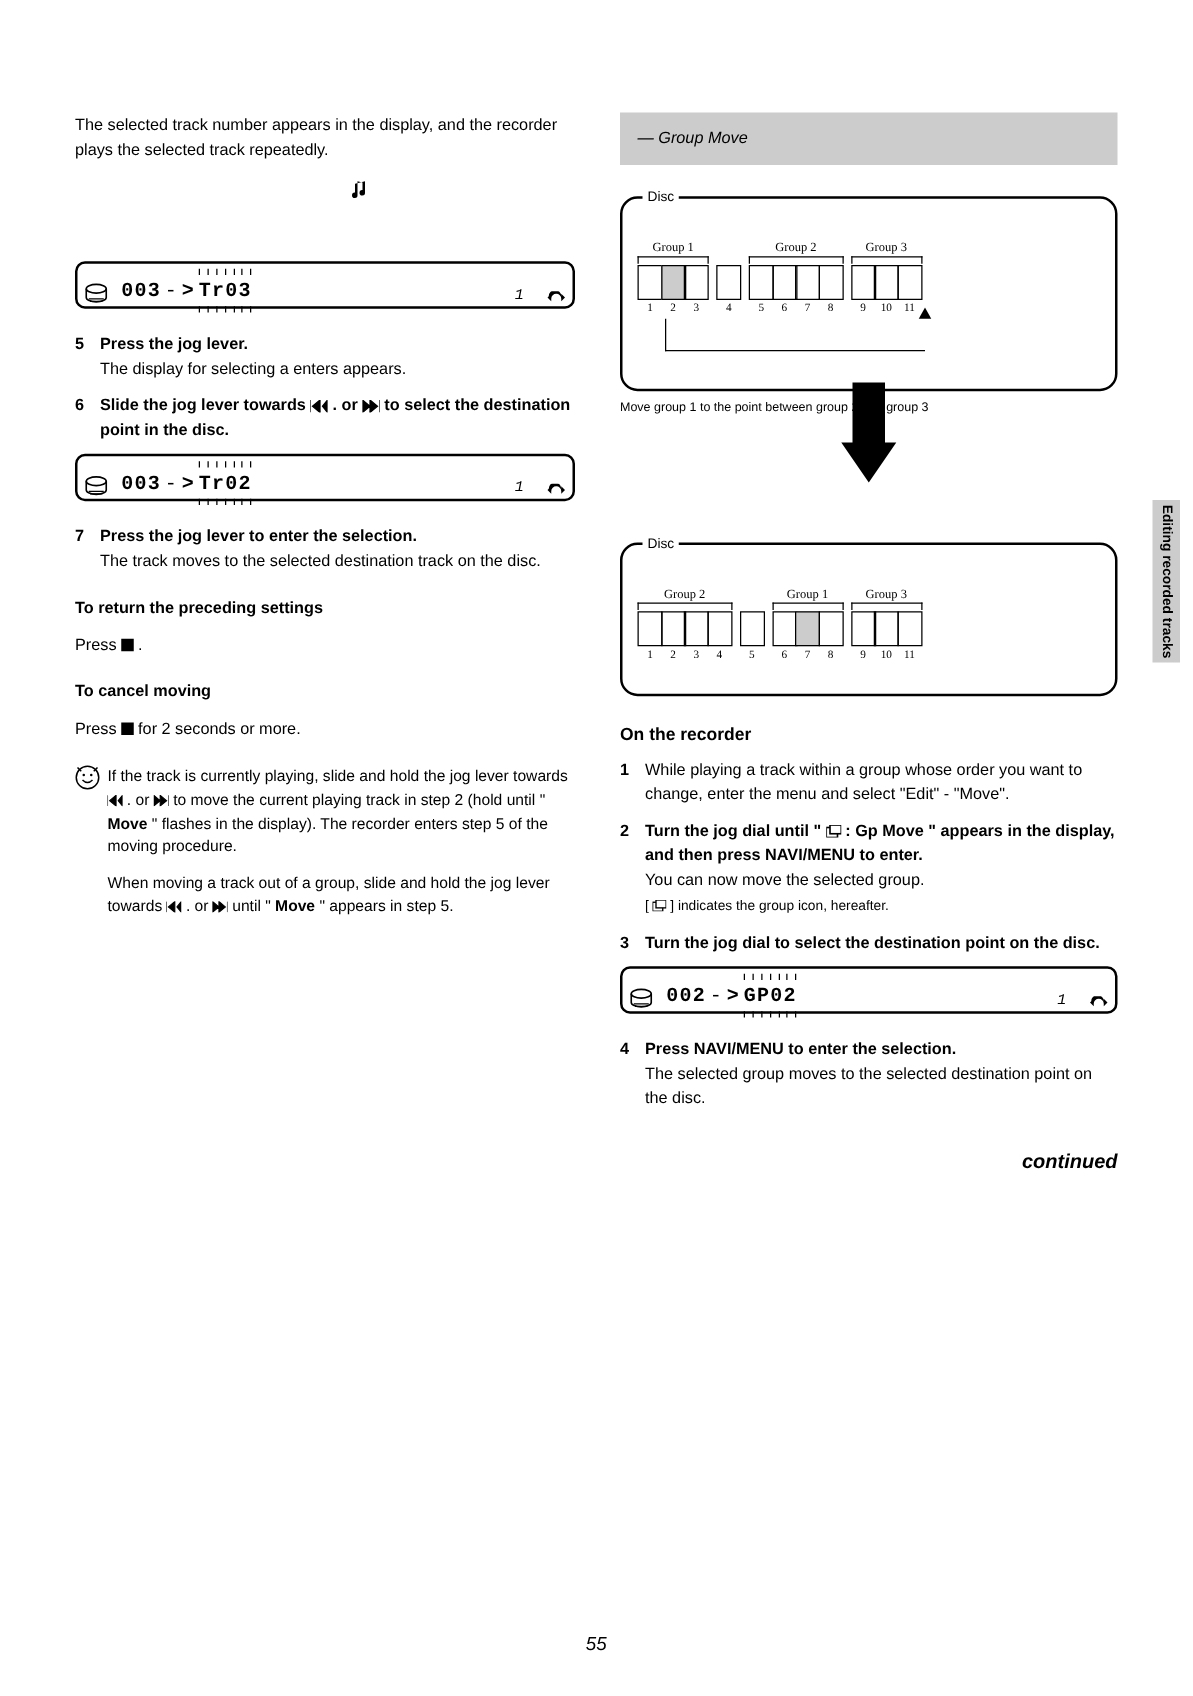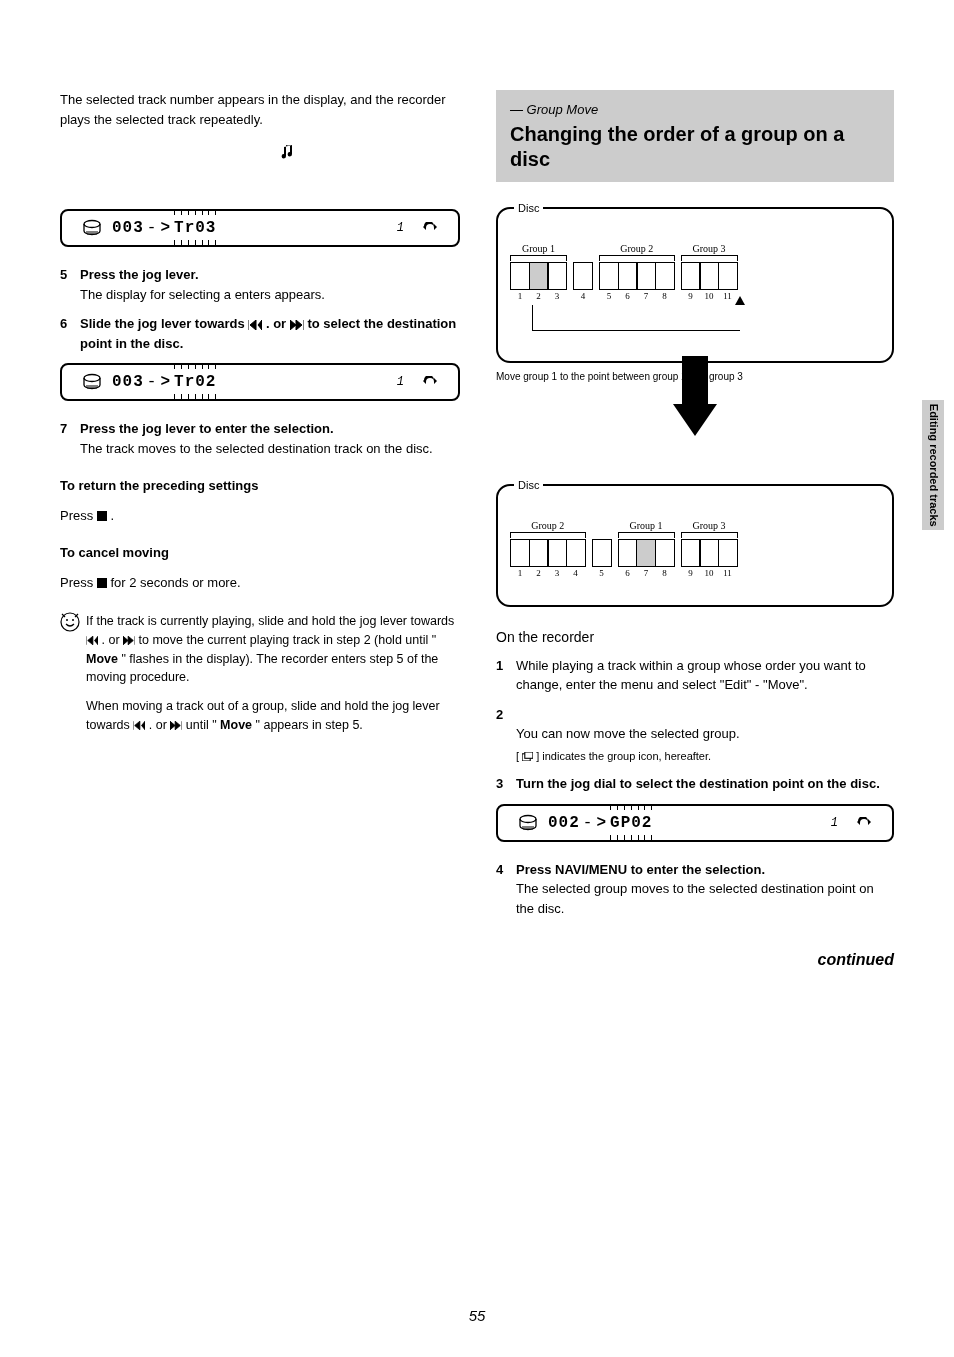--- a/index.html
+++ b/index.html
@@ -40,22 +40,22 @@
   .step { display: flex; margin-bottom: 10px; }
   .step-num { width: 20px; font-weight: bold; flex-shrink: 0; }
   .step-body { flex: 1; }
   .step-body .lead { font-weight: bold; }
   .suffix-note { font-size: 11px; margin-top: 4px; }
   .lcd {
     border: 2px solid #000;
     border-radius: 8px;
     height: 38px;
     display: flex;
-    align-items: center;
-    padding: 0 20px;
+    align-items: flex-end;
+    padding: 0 5px;
     margin: 8px 0 18px 0;
     position: relative;
     font-family: "Courier New", monospace;
   }
   .lcd .disc-icon {
     width: 20px; height: 20px; margin-right: 10px; flex-shrink: 0;
   }
   .lcd .main { font-size: 16px; letter-spacing: 1px; flex: 1; display: flex; align-items: center; gap: 3px; }
   .lcd .seg { font-family: "Courier New", monospace; font-weight: bold; }
   .lcd .blink-wrap { position: relative; display: inline-block; }
@@ -80,21 +80,21 @@
   .tip .bold { font-weight: bold; }
 
   
   .heading-box {
     background: #ccc;
     padding: 10px 14px;
     margin-bottom: 25px;
   }
   .heading-box .italic { font-style: italic; margin-bottom: 2px; }
   .heading-box .title { font-size: 20px; font-weight: bold; line-height: 1.25; }
-  .subhead { font-weight: normal; font-size: 14px; margin: 20px 0 8px 0; }
+  .subhead { font-weight: bold; font-size: 14px; margin: 20px 0 8px 0; }
 
   
   .diagram { position: relative; margin: 10px 0 20px 0; }
   .disc-box {
     border: 2px solid #000;
     border-radius: 14px;
     padding: 14px 12px 18px 12px;
     position: relative;
   }
   .disc-label {
@@ -343,21 +343,20 @@
         </p>
       </div>
     </div>
 
   </div>
 
   <div class="col col-right">
 
     <div class="heading-box">
       <div class="italic">— Group Move</div>
-      <div class="title">Changing the order of a group on a disc</div>
     </div>
 
     <div class="diagram">
       <div class="disc-box">
         <div class="disc-label">Disc</div>
         <div class="tracks-row" id="diagram1-row">
             <div class="group">
               <div class="group-label">Group 1</div>
               <div class="group-bracket"></div>
               <div class="track-set">
@@ -493,21 +492,29 @@
     <div class="step">
       <div class="step-num">1</div>
       <div class="step-body">
         <span>While playing a track within a group whose order you want to change, enter the menu and select "</span><span style="font-weight:normal;">Edit</span><span>" - "</span><span>Move</span><span>".</span>
       </div>
     </div>
 
     <div class="step">
       <div class="step-num">2</div>
       <div class="step-body">
-        <br>
+        <span class="lead">
+          <span>Turn the jog dial until "</span>
+          <svg width="12" height="10" viewBox="0 0 12 10" style="vertical-align:-1px;">
+              <rect x="0" y="2" width="9" height="8" fill="none" stroke="#000" stroke-width="1.3"></rect>
+              <rect x="3" y="0" width="9" height="7" fill="#fff" stroke="#000" stroke-width="1.3"></rect>
+            </svg>
+          <span> : Gp Move</span>
+          <span>" appears in the display, and then press NAVI/MENU to enter.</span>
+        </span><br>
         <span>You can now move the selected group.</span>
         <div class="suffix-note">
           <span>[</span>
           <svg width="11" height="9" viewBox="0 0 12 10" style="vertical-align:-1px;">
               <rect x="0" y="2" width="9" height="8" fill="none" stroke="#000" stroke-width="1.2"></rect>
               <rect x="3" y="0" width="9" height="7" fill="#fff" stroke="#000" stroke-width="1.2"></rect>
             </svg>
           <span>]</span>
           <span> indicates the group icon, hereafter.</span>
         </div>

